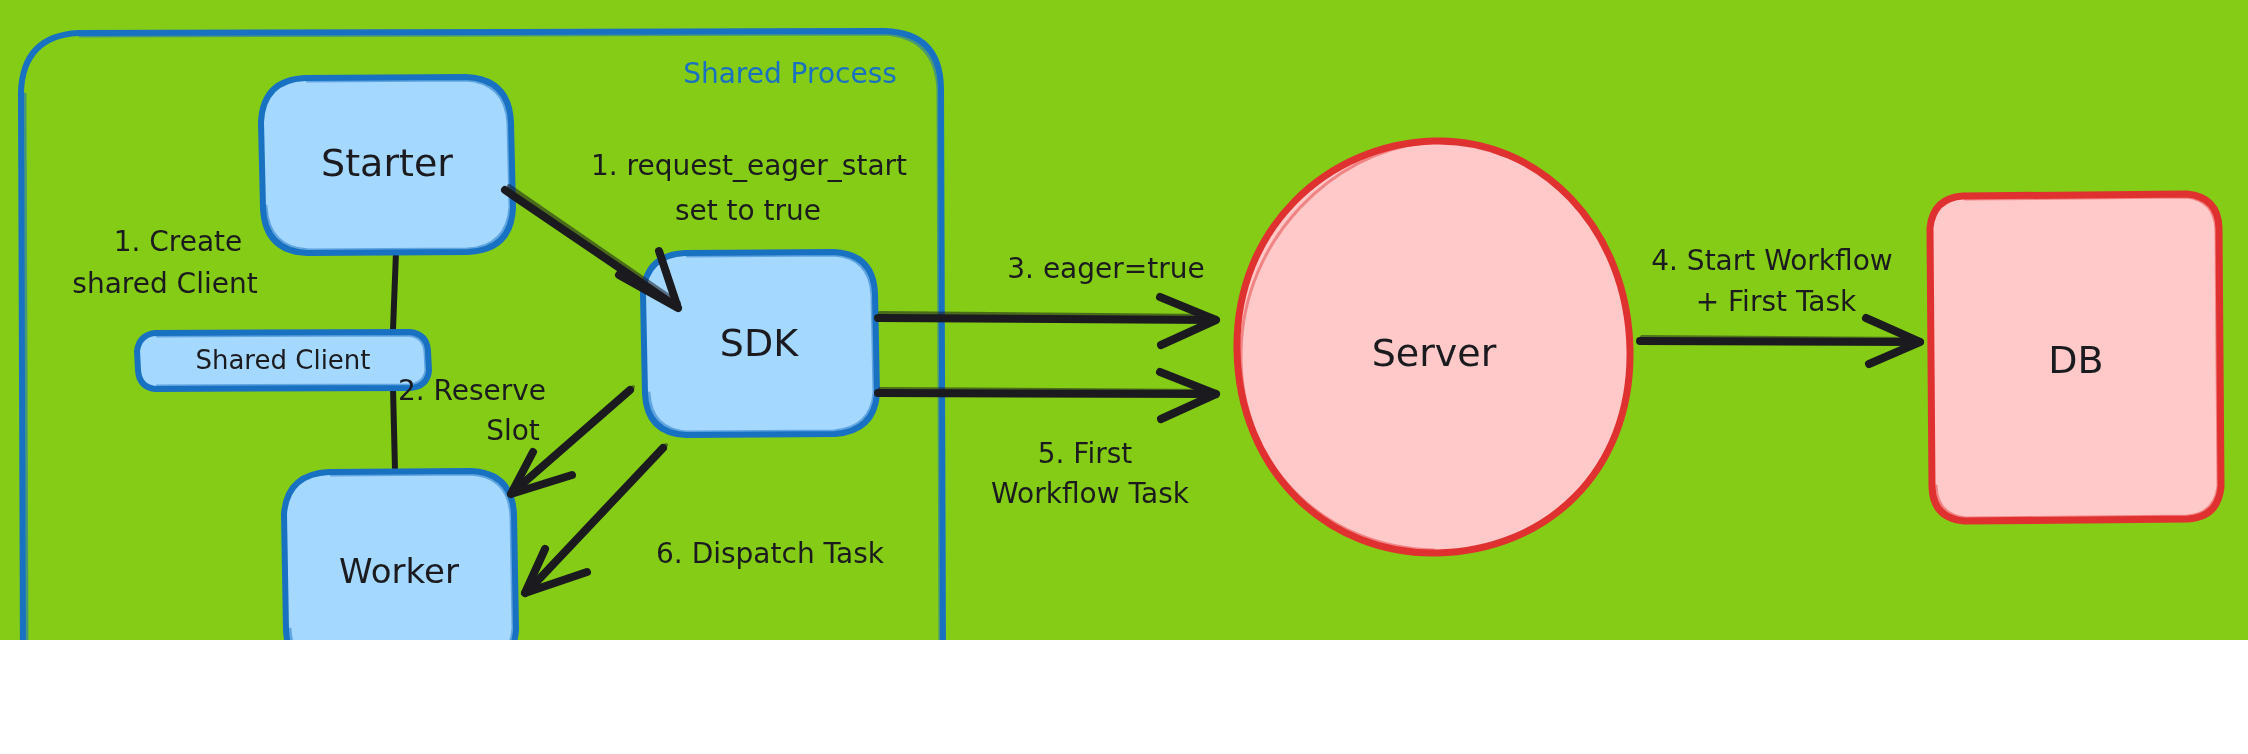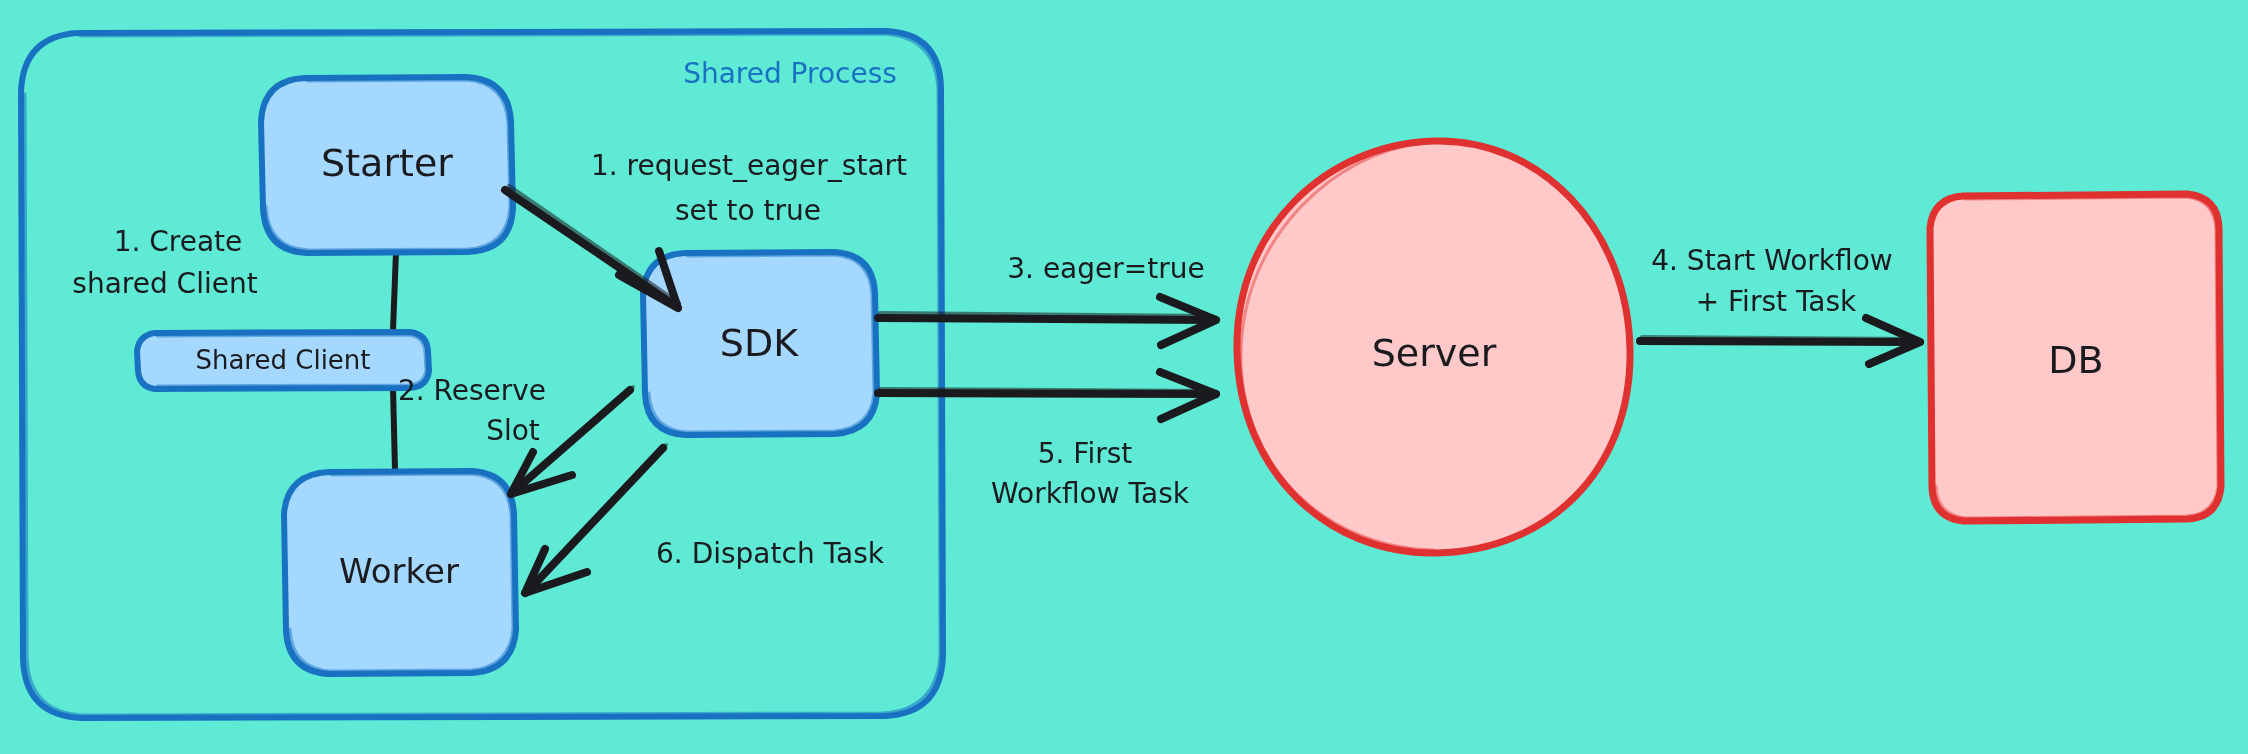--- a/index.html
+++ b/index.html
@@ -6,22 +6,22 @@
     margin: 0;
     padding: 0;
     background: #ffffff;
   }
   body {
     font-family: "DejaVu Sans", sans-serif;
   }
   #canvas {
     position: relative;
     width: 2248px;
-    height: 754px;
-    background: #5eead4;
+    height: 640px;
+    background: #84cc16;
     overflow: hidden;
   }
   #diagram-svg {
     position: absolute;
     left: 0;
     top: 0;
     width: 2248px;
     height: 754px;
   }
   .node-label {

